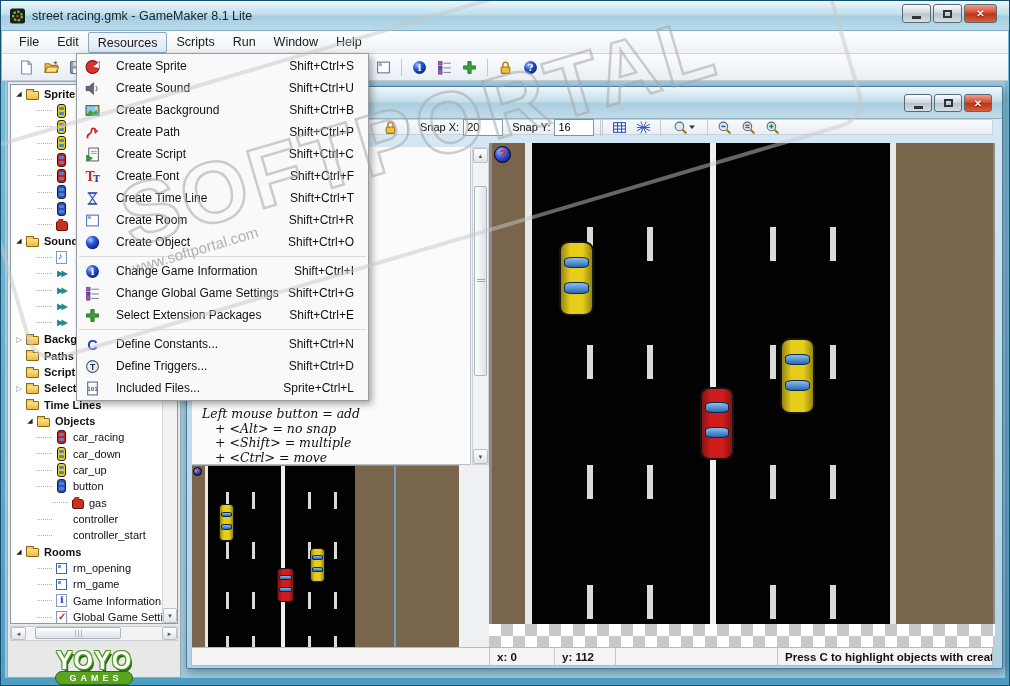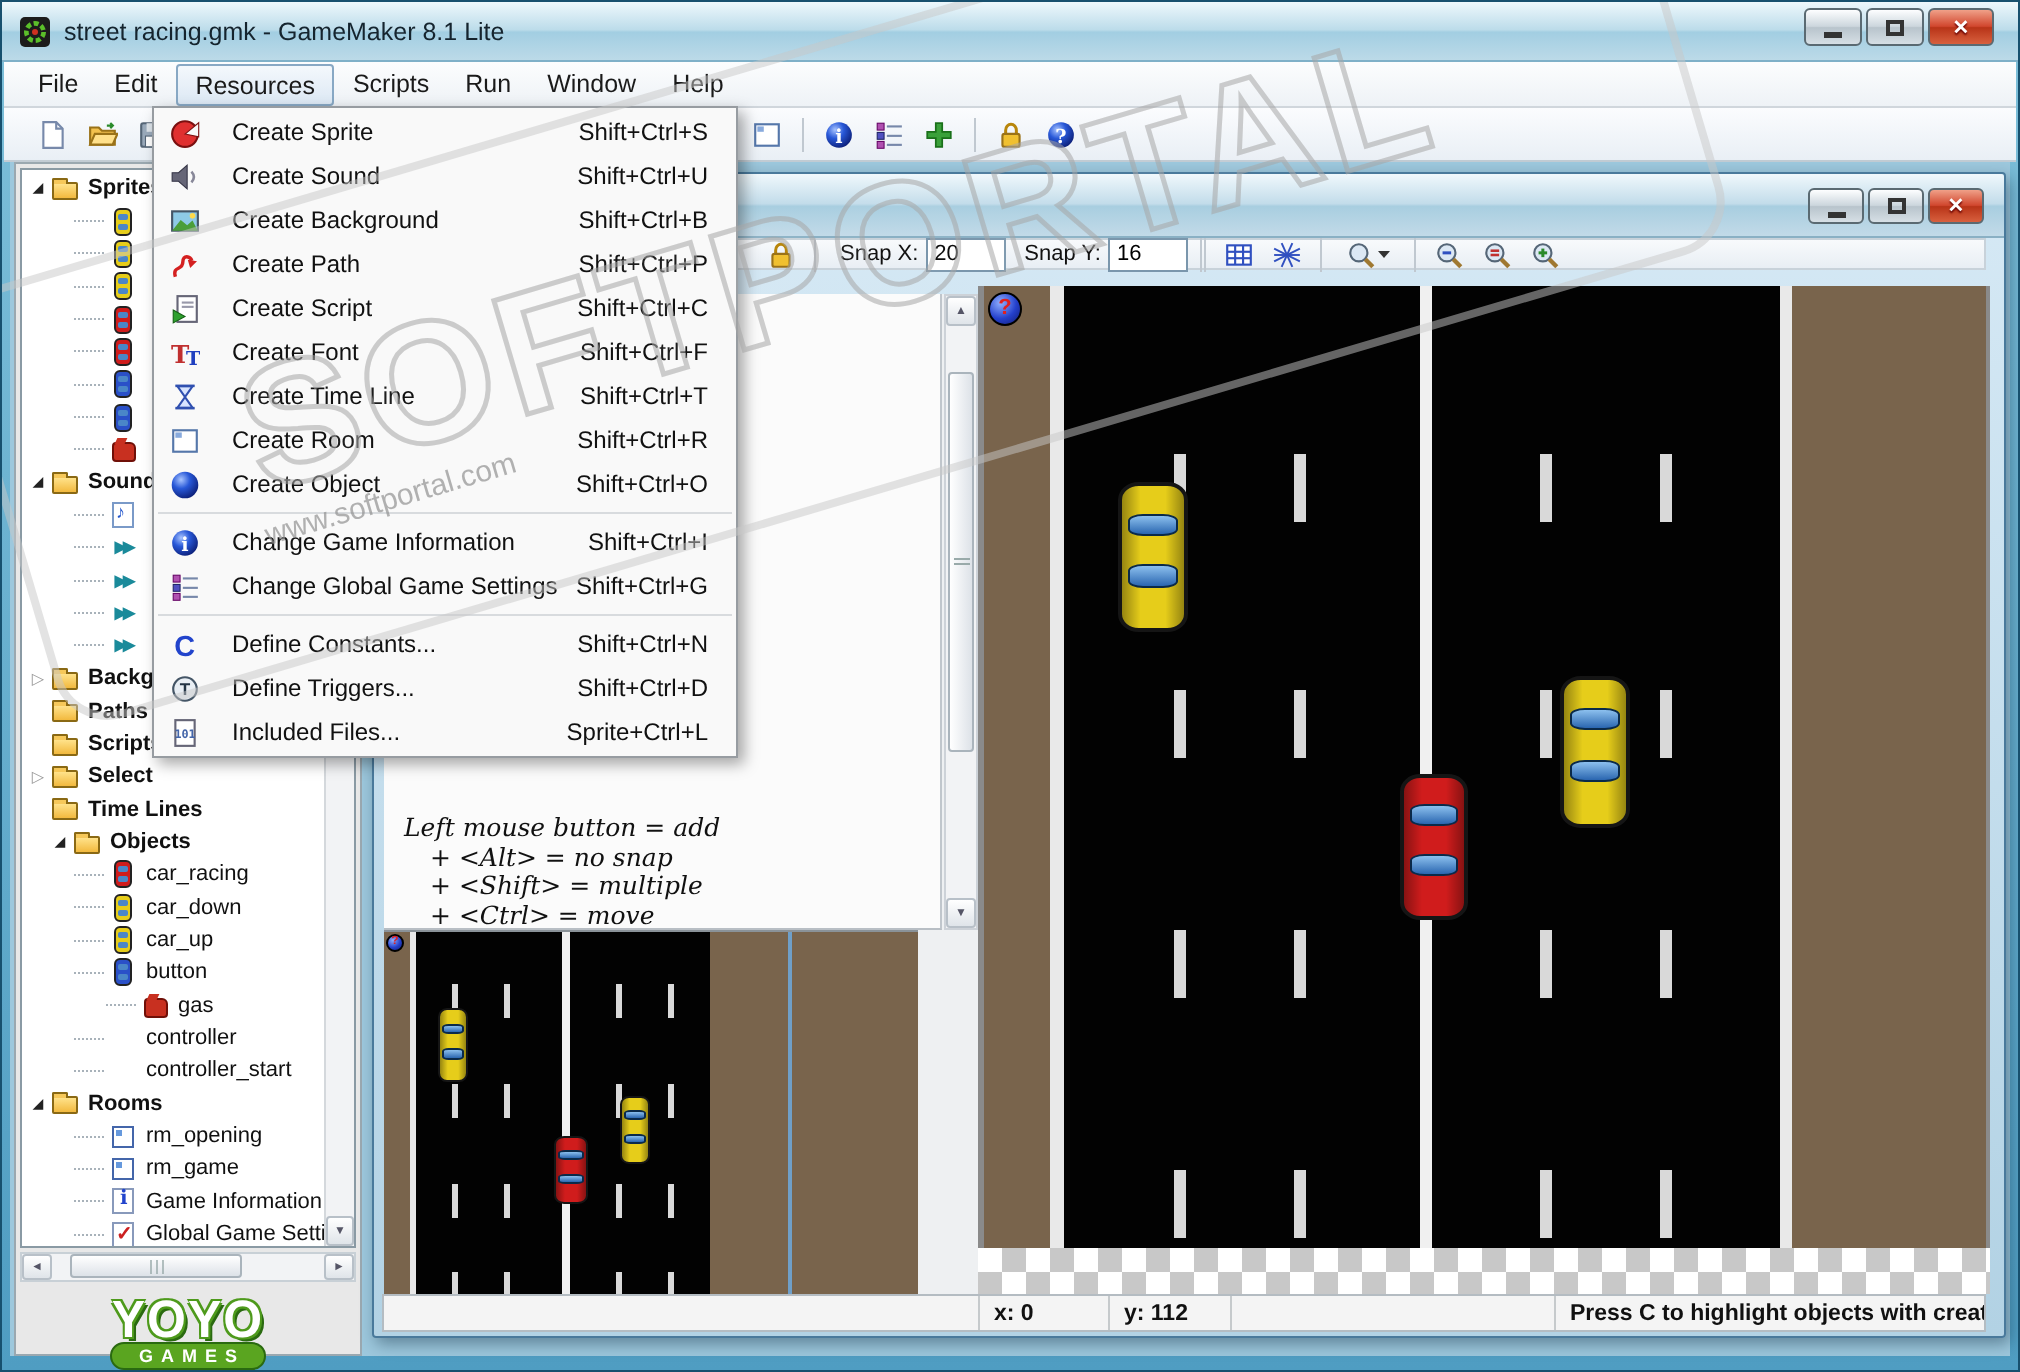--- a/index.html
+++ b/index.html
@@ -840,20 +840,29 @@
             <rect x="1.5" y="5.8" width="3.2" height="3.2" fill="#5050c0" stroke="#202566" stroke-width=".5"></rect>
             <rect x="1.5" y="10" width="3.2" height="3.2" fill="#b050b0" stroke="#660566" stroke-width=".5"></rect>
             <line x1="6" y1="3" x2="13" y2="3" stroke="#7788aa"></line>
             <line x1="6" y1="7.4" x2="13" y2="7.4" stroke="#7788aa"></line>
             <line x1="6" y1="11.6" x2="13" y2="11.6" stroke="#7788aa"></line>
           </svg>
         </span>
         <span class="dlab">Change Global Game Settings</span>
         <span class="dsc">Shift+Ctrl+G</span>
       </div>
+      <div class="ditem">
+        <span class="iw">
+          <svg class="mi" viewBox="0 0 14 14">
+            <path d="M5.5,1.5 h3 v4 h4 v3 h-4 v4 h-3 v-4 h-4 v-3 h4 z" fill="#3aa03a" stroke="#1a701a" stroke-width=".8"></path>
+          </svg>
+        </span>
+        <span class="dlab">Select Extension Packages</span>
+        <span class="dsc">Shift+Ctrl+E</span>
+      </div>
       <div class="msep"></div>
       <div class="ditem">
         <span class="iw">
           <svg class="mi" viewBox="0 0 14 14">
             <text x="2" y="12" font-size="13.5" font-weight="bold" font-family="Liberation Sans,sans-serif" fill="#2244cc">C</text>
           </svg>
         </span>
         <span class="dlab">Define Constants...</span>
         <span class="dsc">Shift+Ctrl+N</span>
       </div>

